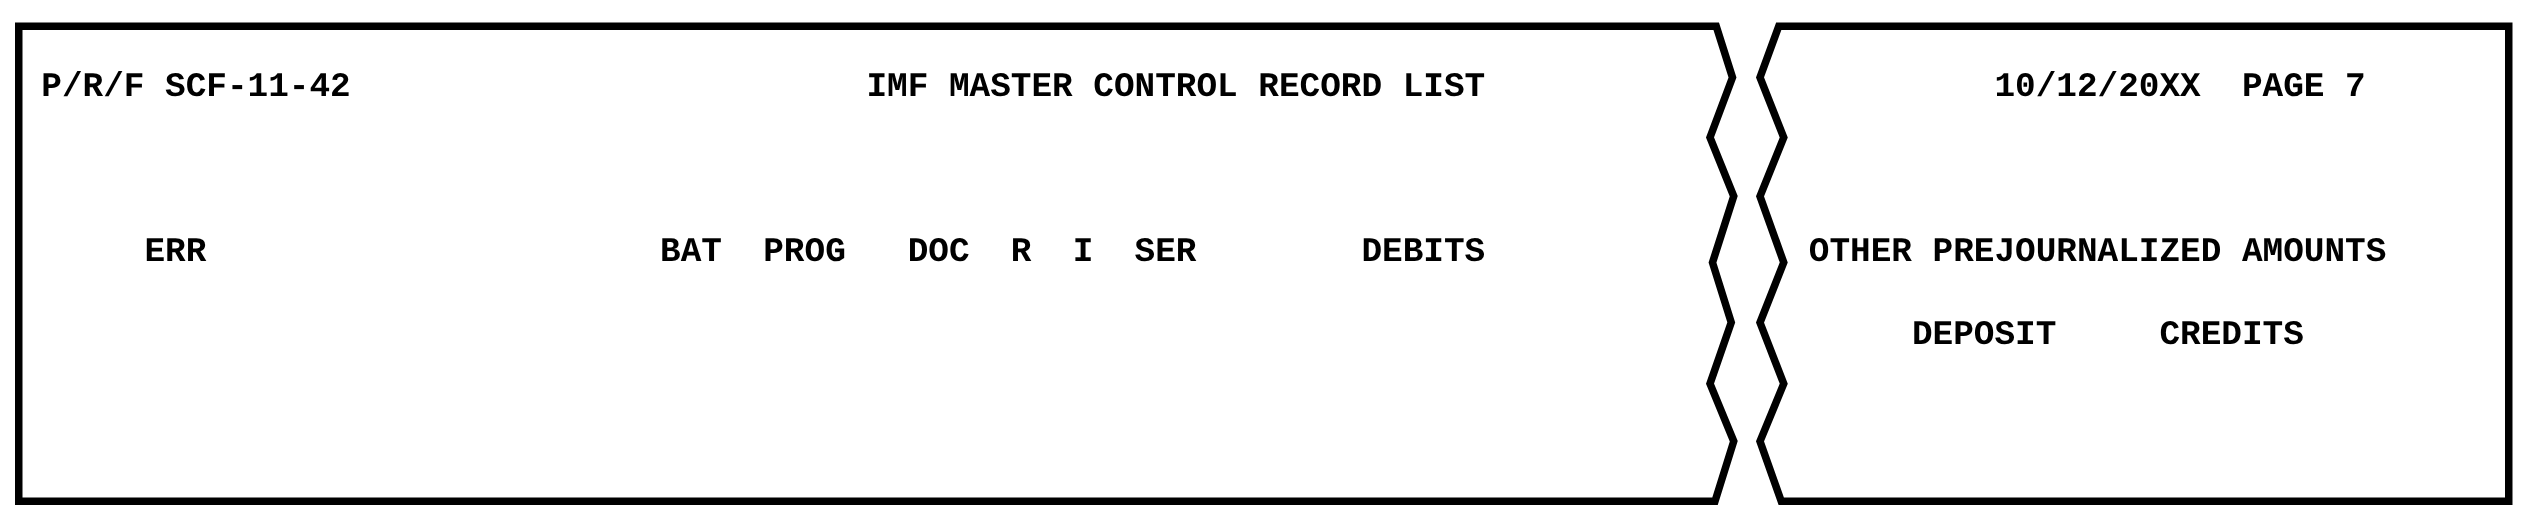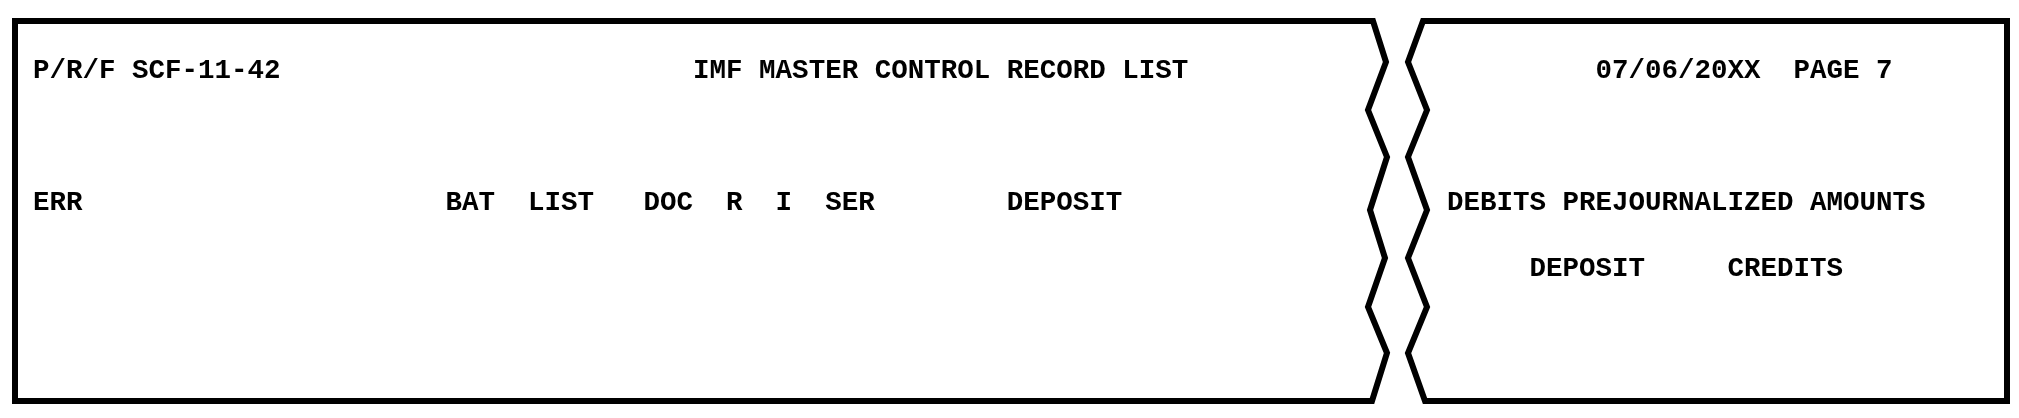--- a/index.html
+++ b/index.html
@@ -24,21 +24,21 @@
   }
   .panel-text {
     position: absolute;
     top: 54px;
     font-family: "Liberation Mono", "DejaVu Sans Mono", monospace;
     font-size: 27.5px;
     font-weight: bold;
     color: #000000;
     letter-spacing: 0;
   }
-  .panel-text.left  { left: 33px; }
+  .panel-text.left  { left: 33px; text-align: right; }
   .panel-text.right { left: 1447px; }
   .ln {
     height: 33px;
     line-height: 33px;
     white-space: pre;
   }
 </style>
 </head>
 <body style="background: rgb(255, 255, 255);">
 
@@ -49,29 +49,29 @@
     <path d="M 15,21 L 1373,21 L 1386,62 L 1368,110 L 1387,157 L 1370,210 L 1385,258 L 1368,307 L 1387,353 L 1372,401 L 15,401 Z" fill="#ffffff" stroke="#000000" stroke-width="6" stroke-linejoin="miter"></path>
 
     <path d="M 1423,21 L 2007,21 L 2007,401 L 1425,401 L 1408,353 L 1427,307 L 1408,258 L 1427,210 L 1408,157 L 1427,110 L 1408,62 Z" fill="#ffffff" stroke="#000000" stroke-width="6" stroke-linejoin="miter"></path>
   </svg>
 
   <div class="panel-text left" style="color: rgb(0, 0, 0);">
     <div class="ln">P/R/F SCF-11-42                         IMF MASTER CONTROL RECORD LIST</div>
     <div class="ln"></div>
     <div class="ln"></div>
     <div class="ln"></div>
-    <div class="ln">ERR                      BAT  LIST   DOC  R  I  SER        DEPOSIT</div>
+    <div class="ln">ERR                      BAT  PROG   DOC  R  I  SER        DEBITS</div>
     <div class="ln"></div>
   </div>
 
   <div class="panel-text right" style="color: rgb(0, 0, 0);">
-    <div class="ln">         07/06/20XX  PAGE 7</div>
+    <div class="ln">         10/12/20XX  PAGE 7</div>
     <div class="ln"></div>
     <div class="ln"></div>
     <div class="ln"></div>
-    <div class="ln">DEBITS PREJOURNALIZED AMOUNTS</div>
+    <div class="ln">OTHER PREJOURNALIZED AMOUNTS</div>
     <div class="ln"></div>
     <div class="ln">     DEPOSIT     CREDITS</div>
     <div class="ln"></div>
     <div class="ln"></div>
   </div>
 
 </div>
 
 </body></html>

